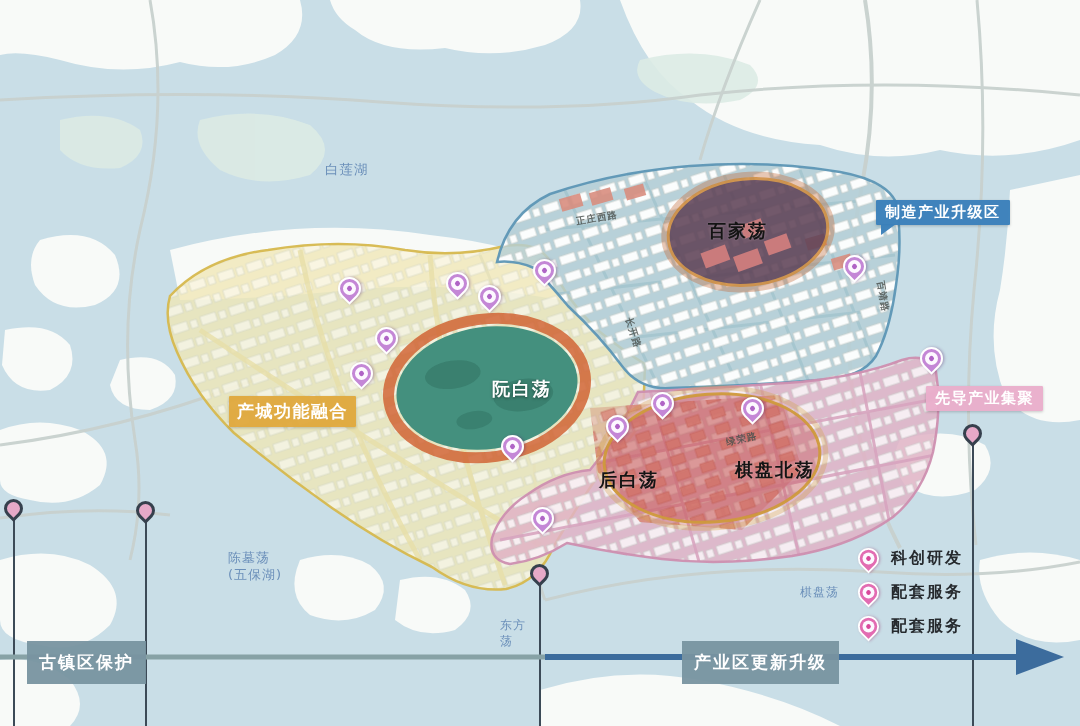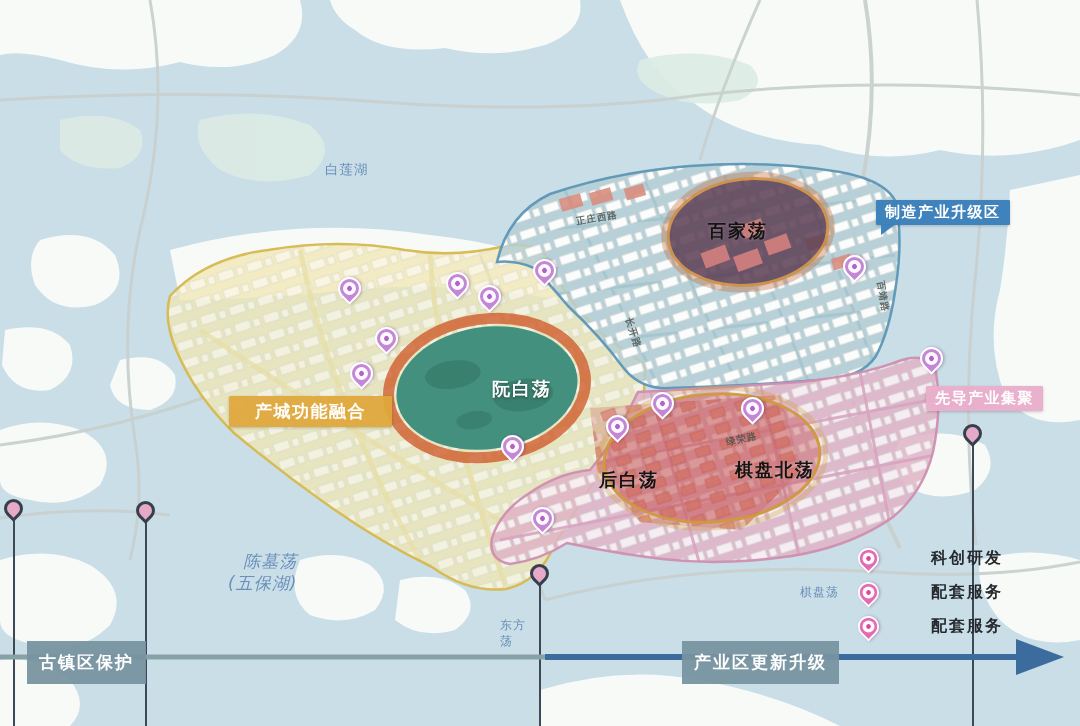--- a/index.html
+++ b/index.html
@@ -11,21 +11,21 @@
   #basemap{position:absolute;left:0;top:0;}
 
   
   .lake-label{position:absolute;color:#6c90ba;font-weight:500;letter-spacing:1px;white-space:pre-line;}
   .road-label{position:absolute;color:#4d5350;font-size:9.5px;font-weight:600;letter-spacing:1px;white-space:nowrap;opacity:.85;}
   .area-label{position:absolute;font-weight:bold;font-size:18px;letter-spacing:2px;white-space:nowrap;}
   .area-label.light{color:#fff;text-shadow:0 1px 3px rgba(0,0,0,.45);}
   .area-label.dark{color:#141414;text-shadow:0 0 2px rgba(255,255,255,.25);}
 
   .zone-tag{position:absolute;color:#fff;font-weight:bold;white-space:nowrap;
-    padding:4px 26px;letter-spacing:1.5px;border-radius:1px;box-shadow:0 1px 3px rgba(0,0,0,.2);}
+    padding:4px 8px;letter-spacing:1.5px;border-radius:1px;box-shadow:0 1px 3px rgba(0,0,0,.2);}
   .zone-tag.gold{background:rgba(223,168,60,.95);font-size:17px;}
   .zone-tag.blue{background:rgba(59,128,186,.97);font-size:15px;padding:3px 9px;}
   .zone-tag.blue::after{content:"";position:absolute;left:5px;bottom:-10px;width:0;height:0;
     border-top:11px solid rgba(59,128,186,.97);border-right:15px solid transparent;}
   .zone-tag.pink{background:rgba(233,174,203,.96);font-size:15px;padding:3px 9px;}
 
   .phase-tag{position:absolute;color:#fff;font-weight:bold;font-size:17px;letter-spacing:2px;
     background:rgba(120,148,160,.95);padding:10px 12px;white-space:nowrap;}
 
   
@@ -40,21 +40,21 @@
   .legend .mpin::before{background:#d9489c;}
 
   
   .lpin{position:absolute;width:13px;height:13px;background:#e6a9c8;
     border:3.5px solid #36404d;border-radius:50% 50% 50% 0;transform:rotate(-45deg);}
 
   
   .legend{position:absolute;left:857px;top:541px;}
   .legend-row{display:flex;align-items:center;height:34px;}
   .legend-row .mpin{margin-right:11px;transform:rotate(-45deg) scale(.92);}
-  .legend-label{color:#262a2e;font-size:16px;font-weight:600;letter-spacing:2px;white-space:nowrap;margin-left:40px;}
+  .legend-label{color:#262a2e;font-size:16px;font-weight:600;letter-spacing:2px;white-space:nowrap;}
 </style>
 </head>
 <body>
 
 <div id="stage">
 
   <svg id="basemap" width="1080" height="726" viewBox="0 0 1080 726">
     <defs>
       <pattern id="bldg" width="30" height="18" patternUnits="userSpaceOnUse" patternTransform="rotate(-18)">
         <rect x="2" y="3" width="16" height="9" fill="#ffffff" stroke="#c6cdc9" stroke-width="0.8"></rect>
@@ -196,21 +196,21 @@
     </g>
 
     <g>
       <line x1="0" y1="657" x2="545" y2="657" stroke="#87a2a6" stroke-width="5"></line>
       <line x1="545" y1="657" x2="1022" y2="657" stroke="#3c6c9d" stroke-width="6"></line>
       <polygon points="1016,639 1064,657 1016,675" fill="#3c6c9d"></polygon>
     </g>
   </svg>
 
   <div class="lake-label" style="left:325px;top:161px;font-size:13.5px;">白莲湖</div>
-  <div class="lake-label" style="left:228px;top:550px;font-size:17px;text-align:right;line-height:1.3;font-style:italic;">陈墓荡
+  <div class="lake-label" style="left:228px;top:550px;font-size:13px;text-align:left;line-height:1.3;">陈墓荡
 (五保湖)</div>
   <div class="lake-label" style="left:500px;top:618px;font-size:12px;line-height:1.3;">东方
 荡</div>
   <div class="lake-label" style="left:800px;top:584px;font-size:12px;">棋盘荡</div>
 
   <div class="road-label" style="left:576px;top:212px;transform:rotate(-10deg);">正庄西路</div>
   <div class="road-label" style="left:634px;top:316px;transform:rotate(72deg);transform-origin:left top;">长开路</div>
   <div class="road-label" style="left:886px;top:280px;transform:rotate(80deg);transform-origin:left top;">百靖路</div>
   <div class="road-label" style="left:726px;top:433px;transform:rotate(-12deg);">绿荣路</div>
 

